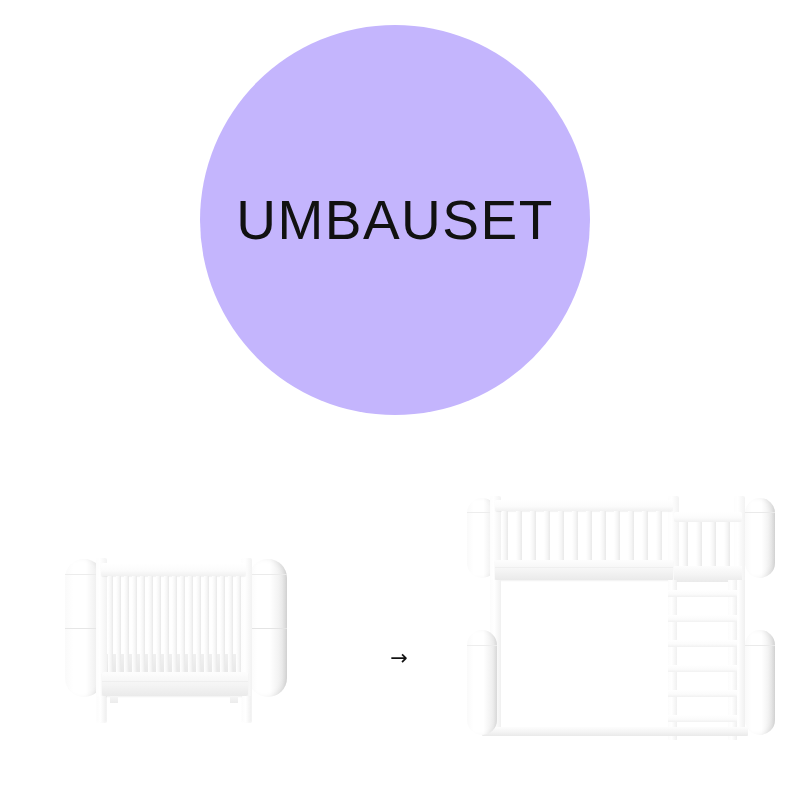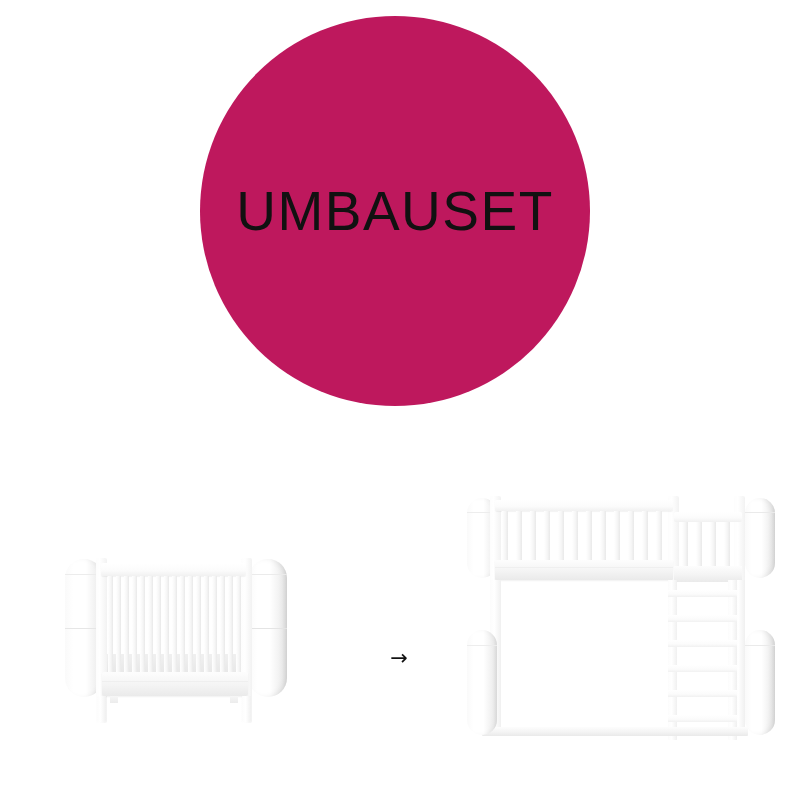--- a/index.html
+++ b/index.html
@@ -16,25 +16,25 @@
     width: 800px;
     height: 800px;
     background: #ffffff;
     overflow: hidden;
   }
 
   
   .badge-circle {
     position: absolute;
     left: 200px;
-    top: 16px;
+    top: 25px;
     width: 390px;
     height: 390px;
     border-radius: 50%;
-    background: #be185d;
+    background: #c4b5fd;
     display: flex;
     align-items: center;
     justify-content: center;
   }
   .badge-text {
     font-family: "Liberation Sans", sans-serif;
     font-size: 55px;
     font-weight: 300;
     letter-spacing: 1.5px;
     color: #111111;

